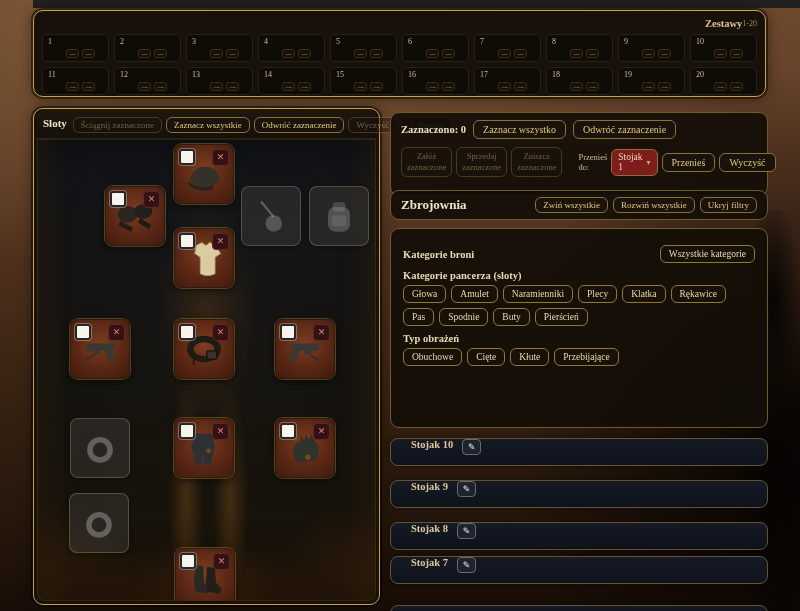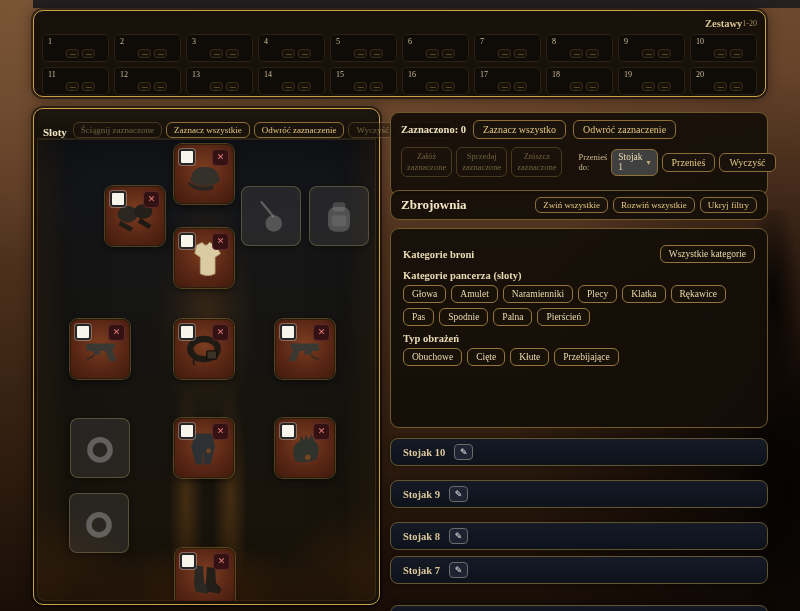--- a/index.html
+++ b/index.html
@@ -33,22 +33,22 @@
   .zrange{font-size:8px;color:#9f8a59;}
   .zgrid{display:grid;grid-template-columns:repeat(10,1fr);grid-auto-rows:28px;gap:5px;margin-top:3px;}
   .zcell{position:relative;background:#0f0b07;border:1px solid #292118;border-radius:5px;}
   .znum{position:absolute;top:2px;left:5px;font-size:8px;color:#cdbf9d;}
   .zbtns{position:absolute;bottom:3px;left:50%;transform:translateX(-35%);display:flex;gap:3px;}
   .zbtn{width:13px;height:9px;background:#17110a;border:1px solid #3a2d15;border-radius:3px;padding:0;position:relative;cursor:pointer;}
   .zbtn::after{content:"";position:absolute;left:3px;top:3.5px;width:6px;height:1.5px;background:#57461f;}
 
   
   #panel-sloty{left:33px;top:108px;width:345px;height:495px;}
-  .sloty-header{position:absolute;left:3px;right:3px;top:0;height:30px;display:flex;align-items:flex-end;gap:4px;
-    padding:0 6px;background:linear-gradient(180deg,#1e1710,#15100a);border-bottom:1px solid #2c2214;border-radius:9px 9px 0 0;box-sizing:border-box;}
+  .sloty-header{position:absolute;left:3px;right:3px;top:0;height:30px;display:flex;align-items:flex-start;gap:4px;
+    padding:8px 6px;background:linear-gradient(180deg,#1e1710,#15100a);border-bottom:1px solid #2c2214;border-radius:9px 9px 0 0;box-sizing:border-box;}
   .sloty-title{font-size:11px;font-weight:bold;color:#f0e3c0;margin-right:2px;}
   .sloty-header .btn{font-size:9px;padding:2px 7px;}
   .premie{margin-left:auto;}
   .premie-icon{font-size:9px;color:#caa44e;}
   .equip-area{position:absolute;left:3px;right:3px;top:30px;bottom:3px;border-radius:0 0 8px 8px;overflow:hidden;
     background:
       radial-gradient(44px 40px at 50% 9%, rgba(235,150,50,.22), transparent 70%),
       radial-gradient(70px 170px at 50% 38%, rgba(215,125,35,.16), transparent 70%),
       radial-gradient(24px 160px at 44% 78%, rgba(225,135,40,.22), transparent 72%),
       radial-gradient(24px 160px at 57% 78%, rgba(225,135,40,.22), transparent 72%),
@@ -75,38 +75,38 @@
   
   .rbox{position:absolute;left:390px;width:378px;background:rgba(20,14,8,.92);border:1px solid #6f5a2d;border-radius:9px;box-sizing:border-box;}
   #sel-box{top:112px;height:84px;padding:7px 10px;}
   .sel-row1{display:flex;align-items:center;gap:7px;}
   .sel-count{font-size:10.5px;font-weight:bold;color:#efe2c0;}
   .sel-row2{display:flex;align-items:center;gap:4px;margin-top:7px;}
   .btn.two-line{white-space:normal;text-align:center;font-size:8.5px;line-height:1.25;height:30px;padding:2px 5px;}
   .w-equip{width:52px;} .w-sell{width:60px;} .w-destroy{width:56px;}
   .vdivider{width:1px;height:32px;background:#3c3018;margin:0 4px;}
   .moveto-label{font-size:8.5px;line-height:1.2;color:#cdbb90;width:36px;}
-  .select{display:inline-flex;align-items:center;justify-content:space-between;background:#404040;border:1px solid #8d7038;
+  .select{display:inline-flex;align-items:center;justify-content:space-between;background:#7f1d1d;border:1px solid #8d7038;
     border-radius:6px;color:#e9d9ae;font-size:9.5px;padding:4px 6px;cursor:pointer;}
   .sel-stack{width:58px;height:17px;}
   .chev{font-size:8px;color:#bfa76d;margin-left:4px;}
   .ml-auto{margin-left:auto;}
 
   #armory-header{top:190px;height:30px;display:flex;align-items:center;padding:0 10px;}
   .armory-title{font-size:13px;font-weight:bold;color:#f1e5c4;}
   #armory-header .btn{font-size:9px;padding:2px 7px;margin-left:5px;}
 
   #filters-box{top:228px;height:200px;padding:9px 12px;overflow:hidden;}
   .f-label{font-size:10.5px;font-weight:bold;color:#e9dbb4;}
   .f-row{display:flex;align-items:center;justify-content:space-between;}
   .chips{display:flex;flex-wrap:wrap;gap:5px;margin-top:4px;}
   .mt6{margin-top:7px;}
 
   .stack-bar{position:absolute;left:390px;width:378px;height:28px;border:1px solid #63552e;border-radius:8px;
-    background:linear-gradient(180deg,#151a26,#0e121b);display:flex;align-items:center;padding:0 12px;box-sizing:border-box;
+    background:linear-gradient(180deg,#151a26,#0e121b);display:flex;align-items:flex-start;padding:0 20px;box-sizing:border-box;
     box-shadow:0 0 8px rgba(0,0,0,.45);}
   .stack-title{font-size:10.5px;font-weight:bold;color:#dcc79a;}
   .stack-edit{width:19px;height:16px;margin-left:9px;background:#1d2330;border:1px solid #6b6b6b;border-radius:4px;
     color:#f2f2f2;font-size:9px;line-height:14px;text-align:center;padding:0;cursor:pointer;}
   #stack-10{top:438px;} #stack-9{top:480px;} #stack-8{top:522px;} #stack-7{top:556px;}
   #stack-partial{top:605px;height:10px;border-radius:8px 8px 0 0;}
 </style>
 </head>
 <body>
 
@@ -432,21 +432,21 @@
     </div>
   <div class="chips">
     <button class="chip">Głowa</button>
     <button class="chip">Amulet</button>
     <button class="chip">Naramienniki</button>
     <button class="chip">Plecy</button>
     <button class="chip">Klatka</button>
     <button class="chip">Rękawice</button>
     <button class="chip">Pas</button>
     <button class="chip">Spodnie</button>
-    <button class="chip">Palna</button>
+    <button class="chip">Buty</button>
     <button class="chip">Pierścień</button>
   </div>
 
   <div class="f-row mt6">
       <span class="f-label">Typ obrażeń</span>
     </div>
   <div class="chips">
     <button class="chip">Obuchowe</button>
     <button class="chip">Cięte</button>
     <button class="chip">Kłute</button>

